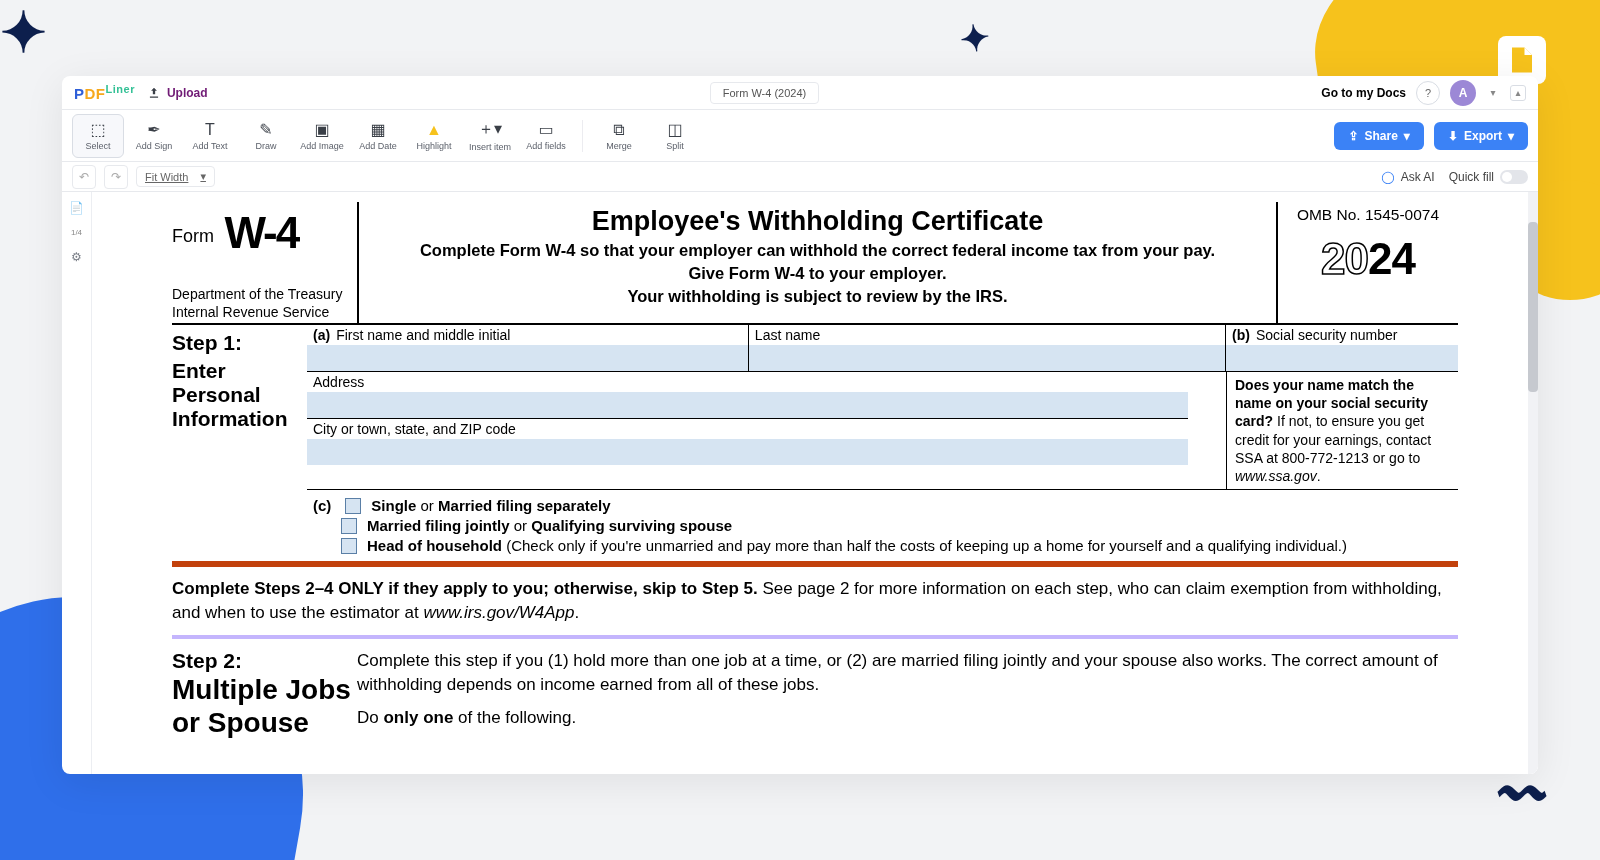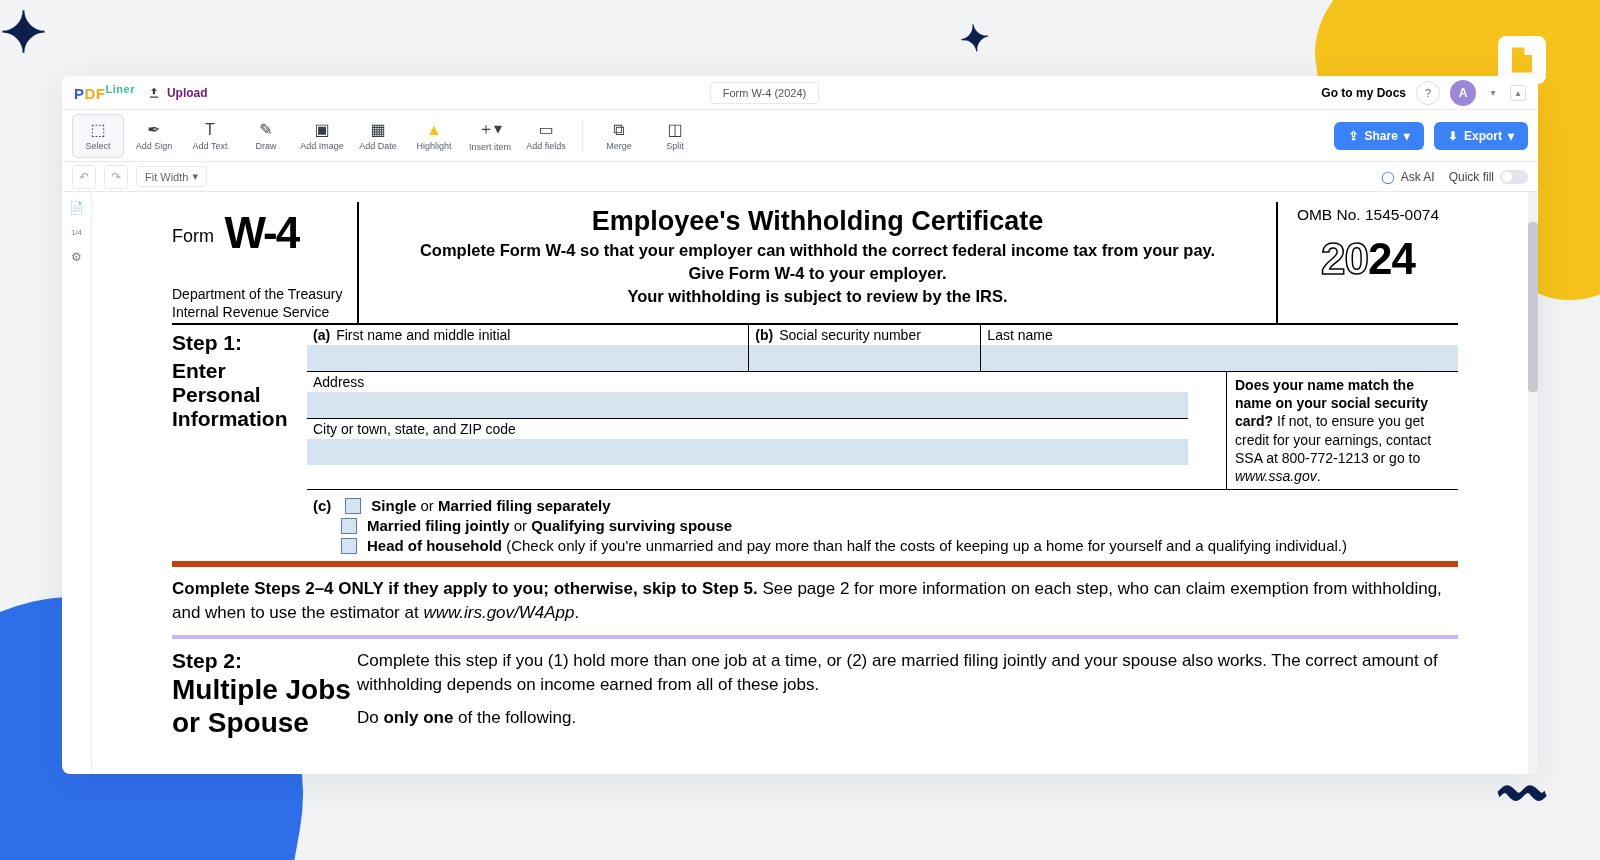--- a/index.html
+++ b/index.html
@@ -46,21 +46,21 @@
 }
 .tool.active { border:1px solid #d9dde4; background:#f7f8fb;}
 .tool .ico { font-size: 16px; color:#3a3f47;}
 .tool-sep { width: 1px; height: 32px; background: #ececf0; margin: 0 6px; }
 .tbar-right { margin-left: auto; display: flex; gap: 10px; }
 .btn-primary { background: #3b82f6; color:#fff; border:none; border-radius:6px; padding:7px 14px; font-size:12px; font-weight:600; display:flex; align-items:center; gap:6px; cursor:pointer;}
 
 
 .subbar { height: 30px; border-bottom: 1px solid #e7e9ed; display:flex; align-items:center; padding:0 10px; gap:8px; font-size:11px; color:#666;}
 .icon-btn { width:24px;height:24px;border:1px solid #e7e9ed;border-radius:4px;background:#fff;display:flex;align-items:center;justify-content:center;color:#aaa;cursor:pointer;font-size:12px;}
-.zoom-sel { border:1px solid #e7e9ed; border-radius:4px; padding:3px 8px; font-size:11px; display:flex;align-items:center;gap:4px;cursor:pointer;}
+.zoom-sel { border:1px solid #e7e9ed; border-radius:4px; padding:3px 8px; font-size:11px; display:flex;align-items:center;gap:12px;cursor:pointer;text-decoration:underline;}
 .sub-right { margin-left:auto; display:flex; align-items:center; gap:14px;}
 .ai-btn{display:flex;align-items:center;gap:6px;font-size:12px;color:#444;cursor:pointer;}
 .toggle{width:28px;height:14px;background:#e3e5ea;border-radius:8px;position:relative;cursor:pointer;}
 .toggle::after{content:'';position:absolute;left:2px;top:2px;width:10px;height:10px;background:#fff;border-radius:50%;}
 
 
 .workspace { flex:1; display:flex; overflow:hidden; }
 .left-rail { width:30px; border-right:1px solid #eceef2; display:flex;flex-direction:column;align-items:center;padding-top:6px;gap:10px;}
 .rail-btn{width:20px;height:20px;display:flex;align-items:center;justify-content:center;font-size:12px;color:#7a7f88;cursor:pointer;}
 .page-num{font-size:8px;color:#888;}
@@ -277,26 +277,26 @@
           <div class="step-label-col">
             <div class="stn">Step 1:</div>
             <div class="stt">Enter Personal Information</div>
           </div>
           <div class="field-col">
             <div class="row-a">
               <div class="cell cell-a1">
                 <div class="cell-label"><span class="let">(a)</span><span>First name and middle initial</span></div>
                 <div class="fill"></div>
               </div>
+              <div class="cell cell-a2">
+                <div class="cell-label">Last name</div>
+                <div class="fill"></div>
+              </div>
               <div class="cell cell-b">
                 <div class="cell-label"><span class="let">(b)</span><span>Social security number</span></div>
-                <div class="fill"></div>
-              </div>
-              <div class="cell cell-a2">
-                <div class="cell-label">Last name</div>
                 <div class="fill"></div>
               </div>
             </div>
             <div class="row-addr">
               <div class="addr-left">
                 <div class="addr-lbl">Address</div>
                 <div class="fill"></div>
                 <div style="border-top:1px solid #000;">
                   <div class="addr-lbl">City or town, state, and ZIP code</div>
                   <div class="fill"></div>

